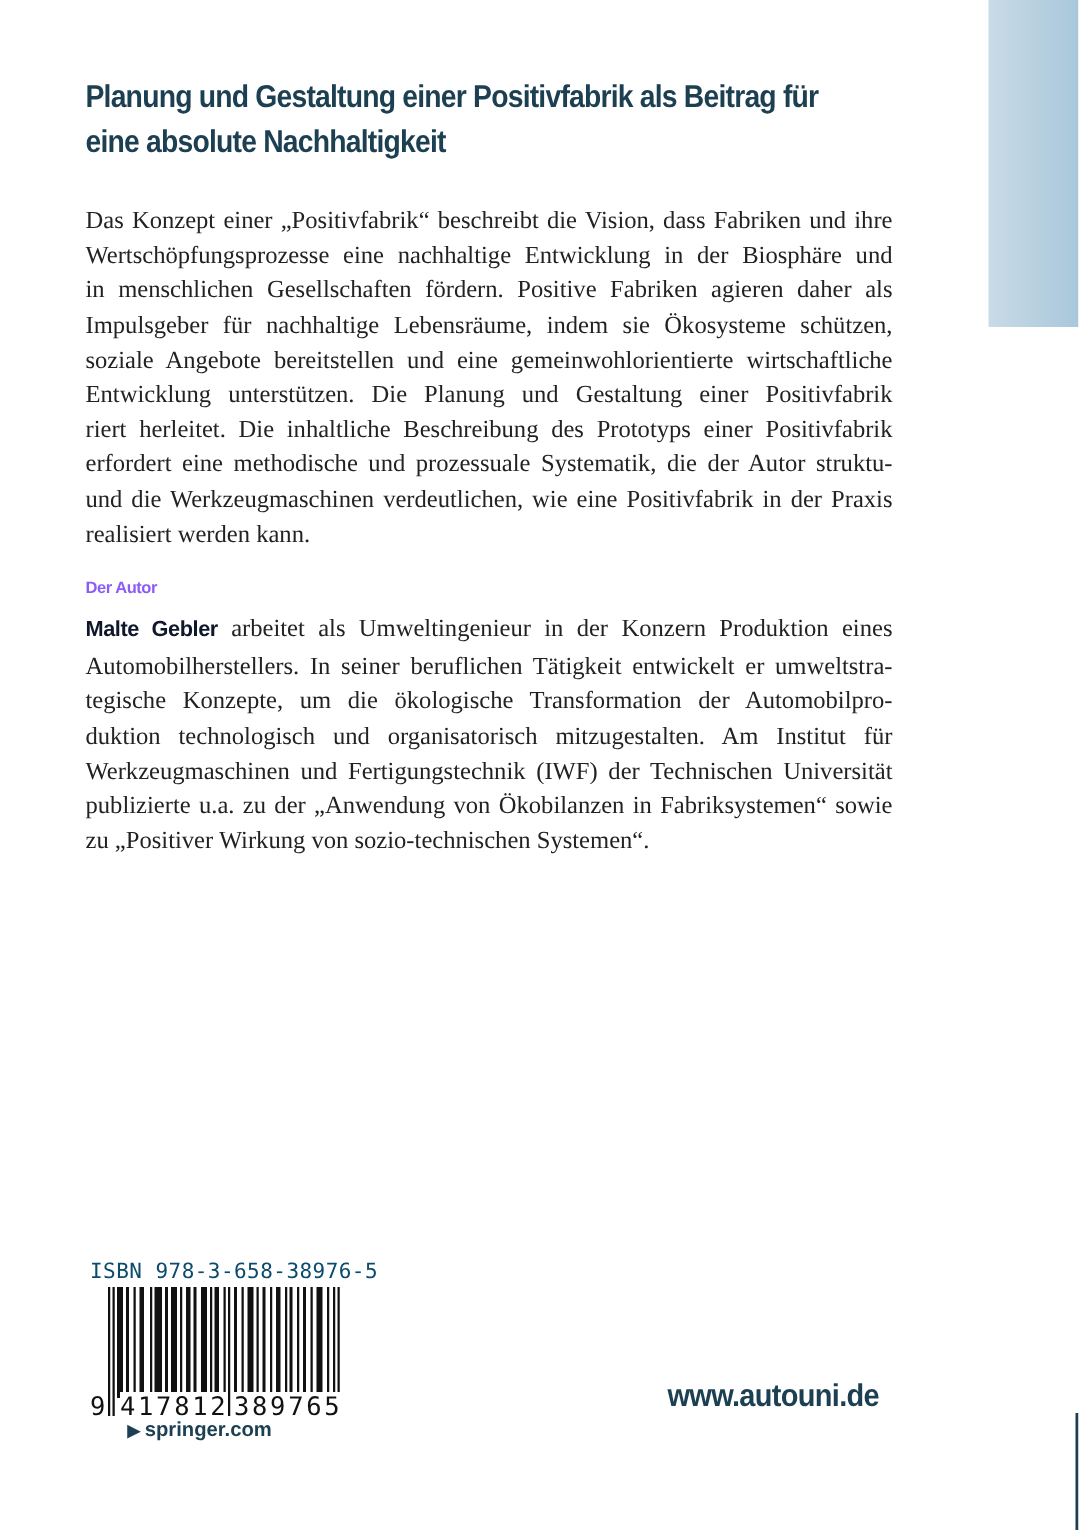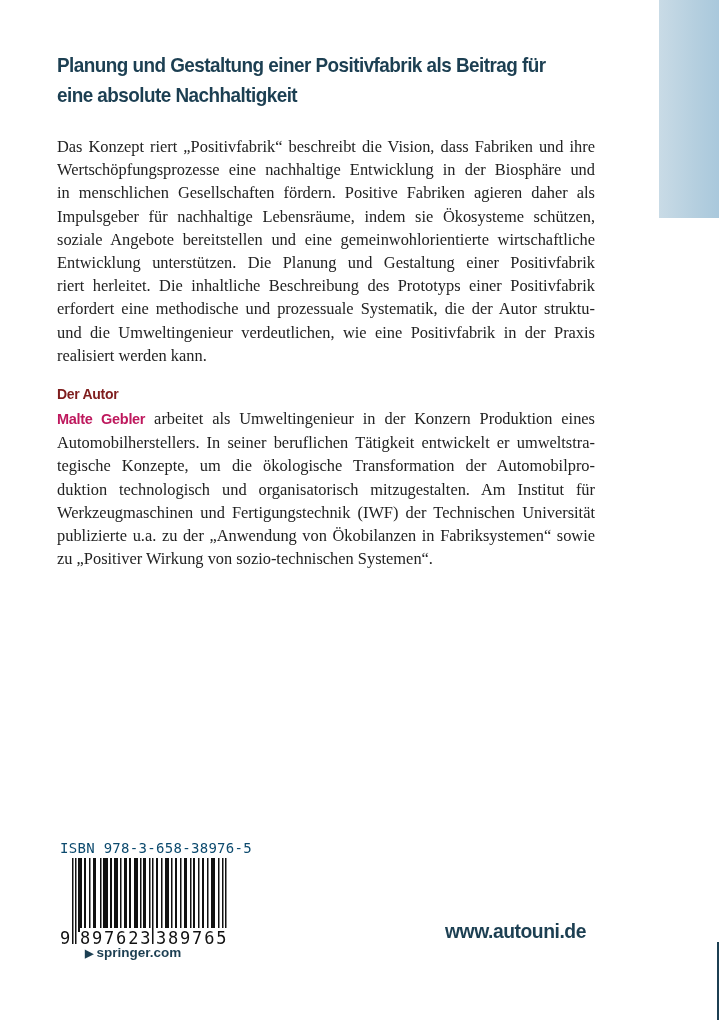--- a/index.html
+++ b/index.html
@@ -9,23 +9,23 @@
   .title { position:absolute; left:57px; top:50px; width:560px; color:#1c3f52;
     font-family:"Liberation Sans", sans-serif; font-weight:bold; font-size:21px;
     line-height:30px; letter-spacing:-0.6px; transform:scaleX(0.9); transform-origin:left top; }
   .title div { white-space:nowrap; }
   .para { position:absolute; left:57px; width:600px; color:#222;
     font-family:"Liberation Serif", serif; font-size:16.4px; line-height:23.2px; }
   .para .ln { white-space:nowrap; display:block; text-align:justify; text-align-last:justify; width:538px; }
   .para .ln.last { text-align-last:left; }
   .p1 { top:135px; }
   .author-head { position:absolute; left:57px; top:386px; font-family:"Liberation Sans", sans-serif;
-    font-weight:bold; font-size:14px; color:#7f1d1d; letter-spacing:-0.3px; }
+    font-weight:bold; font-size:11px; color:#8b5cf6; letter-spacing:-0.3px; }
   .p2 { top:407px; }
-  .p2 .name { font-family:"Liberation Sans", sans-serif; font-weight:bold; color:#be185d; font-size:14.5px; letter-spacing:-0.3px; }
+  .p2 .name { font-family:"Liberation Sans", sans-serif; font-weight:bold; color:#0f172a; font-size:14.5px; letter-spacing:-0.3px; }
   .isbn-block { position:absolute; left:60px; top:840px; }
   .isbn-text { font-family:"DejaVu Sans Mono", monospace; font-size:14px; color:#0c4a6e; letter-spacing:0.3px; }
   .barcode { position:relative; margin-top:2px; height:96px; width:180px; }
   .barcode .bars { position:absolute; left:12px; top:0; height:80px; width:160px; display:flex; }
   .barcode .digits { position:absolute; top:70px; font-family:"DejaVu Sans Mono", monospace; font-size:17px; color:#111; background:#fff; }
   .springer { position:absolute; left:55px; top:945px; font-family:"Liberation Sans", sans-serif; font-weight:bold;
     font-size:13.5px; color:#1c3f52;margin-left:30px; }
   .springer .arrow { font-size:11px; margin-right:3px; }
   .url { position:absolute; left:445px; top:919px; font-family:"Liberation Sans", sans-serif; font-weight:bold;
     font-size:21px; color:#1c3f52; letter-spacing:-0.5px; transform:scaleX(0.92); transform-origin:left top; }
@@ -35,29 +35,29 @@
 <body>
 
 <div class="sidetab"></div>
 
 <div class="title">
   <div>Planung und Gestaltung einer Positivfabrik als Beitrag für</div>
   <div>eine absolute Nachhaltigkeit</div>
 </div>
 
 <div class="para p1">
-  <span class="ln">Das Konzept riert „Positivfabrik“ beschreibt die Vision, dass Fabriken und ihre</span>
+  <span class="ln">Das Konzept einer „Positivfabrik“ beschreibt die Vision, dass Fabriken und ihre</span>
   <span class="ln">Wertschöpfungsprozesse eine nachhaltige Entwicklung in der Biosphäre und</span>
   <span class="ln">in menschlichen Gesellschaften fördern. Positive Fabriken agieren daher als</span>
   <span class="ln">Impulsgeber für nachhaltige Lebensräume, indem sie Ökosysteme schützen,</span>
   <span class="ln">soziale Angebote bereitstellen und eine gemeinwohlorientierte wirtschaftliche</span>
   <span class="ln">Entwicklung unterstützen. Die Planung und Gestaltung einer Positivfabrik</span>
   <span class="ln">riert herleitet. Die inhaltliche Beschreibung des Prototyps einer Positivfabrik</span>
   <span class="ln">erfordert eine methodische und prozessuale Systematik, die der Autor struktu-</span>
-  <span class="ln">und die Umweltingenieur verdeutlichen, wie eine Positivfabrik in der Praxis</span>
+  <span class="ln">und die Werkzeugmaschinen verdeutlichen, wie eine Positivfabrik in der Praxis</span>
   <span class="ln last">realisiert werden kann.</span>
 </div>
 
 <div class="author-head">Der Autor</div>
 
 <div class="para p2">
   <span class="ln"><span class="name">Malte Gebler</span><span> arbeitet als Umweltingenieur in der Konzern Produktion eines</span></span>
   <span class="ln">Automobilherstellers. In seiner beruflichen Tätigkeit entwickelt er umweltstra-</span>
   <span class="ln">tegische Konzepte, um die ökologische Transformation der Automobilpro-</span>
   <span class="ln">duktion technologisch und organisatorisch mitzugestalten. Am Institut für</span>
@@ -103,21 +103,21 @@
           <rect x="130" y="0" width="2" height="74"></rect>
             <rect x="135" y="0" width="1.5" height="74"></rect>
           <rect x="139" y="0" width="4" height="74"></rect>
             <rect x="146" y="0" width="1.5" height="74"></rect>
           <rect x="150" y="0" width="1.5" height="86"></rect>
             <rect x="153" y="0" width="1.5" height="86"></rect>
         </g>
       </svg>
     </div>
     <span class="digits" style="left:0;">9</span>
-    <span class="digits" style="left:20px; letter-spacing:1.8px;">897623</span>
+    <span class="digits" style="left:20px; letter-spacing:1.8px;">417812</span>
     <span class="digits" style="left:96px; letter-spacing:1.8px;text-align:right;">389765</span>
   </div>
 </div>
 
 <div class="springer">
   <span class="arrow">▶</span><span>springer.com</span>
 </div>
 
 <div class="url">www.autouni.de</div>
 

